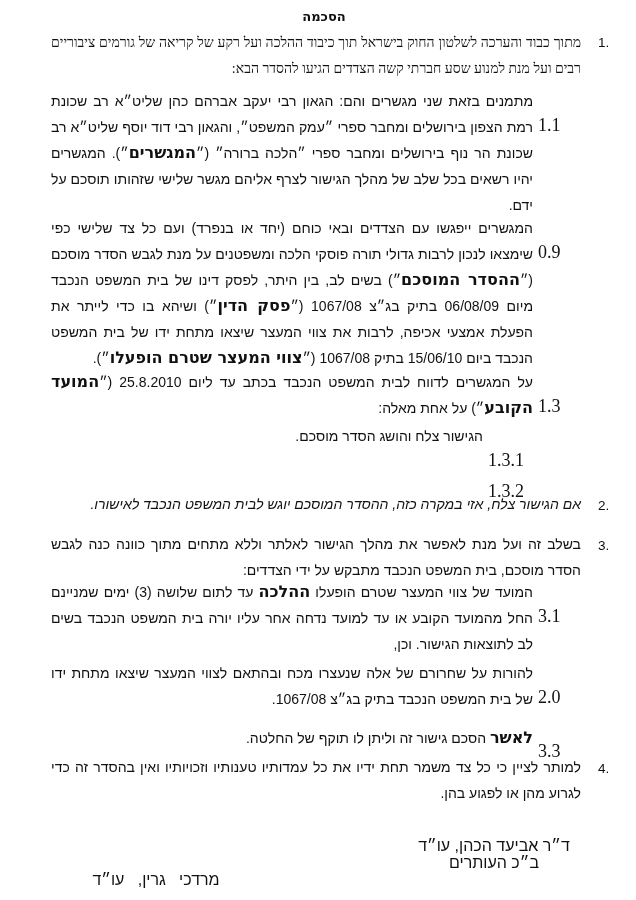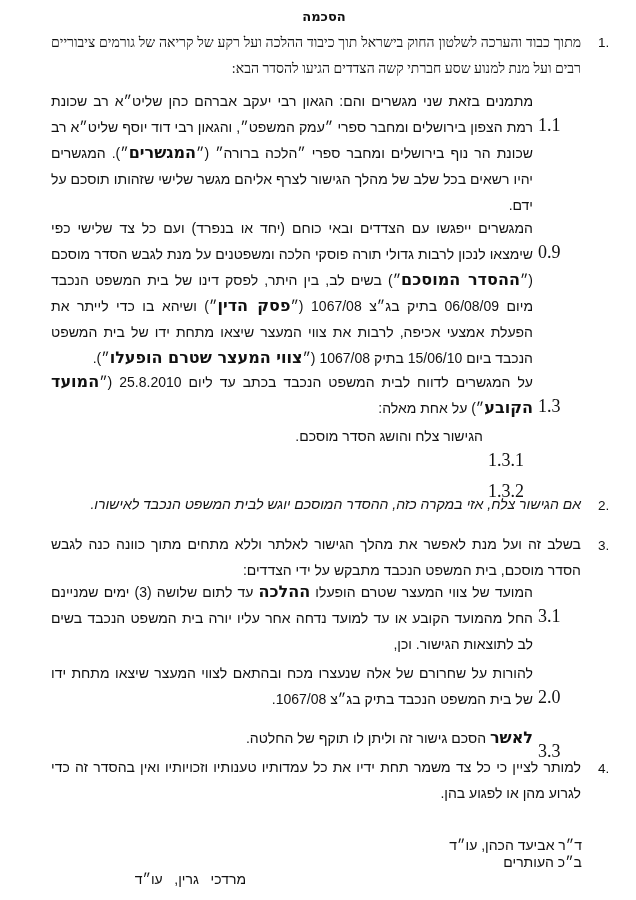--- a/index.html
+++ b/index.html
@@ -7,21 +7,21 @@
          font-family: "Liberation Serif", "DejaVu Serif", serif; color: #111; }
   .page { position: absolute; left: 6px; top: 0; width: 636px; height: 900px; padding-left: 40px; }
   .title { position: absolute; top: 9px; left: 0; width: 636px; text-align: center;
            font-family: "DejaVu Sans", sans-serif; font-weight: bold; font-size: 13px; }
   .num { position: absolute; font-family: "Liberation Sans", sans-serif; font-size: 13.5px; direction: ltr; }
   .subnum { position: absolute; font-family: Liberation Serif, serif; font-size: 18px; direction: ltr; margin-top: 20px; }
   .para { position: absolute; direction: rtl; text-align: justify; text-align-last: right;
           font-family: "Liberation Sans", sans-serif; font-size: 14px; line-height: 26px; }
   .para b { font-family: "DejaVu Sans", sans-serif; font-size: 16px; }
   .sig { position: absolute; direction: rtl; font-family: "Liberation Sans", sans-serif;
-         font-size: 14px; line-height: 17px; text-align: right; }
+         font-size: 16px; line-height: 17px; text-align: center; }
 </style>
 </head>
 <body>
 
 <div class="page">
 
   <div class="title">הסכמה</div>
 
   <div class="num" style="top:35px; left:592px;">1.</div>
   <div class="para" style="top:30px; left:45px; width:530px;font-family:Liberation Serif, serif;">מתוך כבוד והערכה לשלטון החוק בישראל תוך כיבוד ההלכה ועל רקע של קריאה של גורמים ציבוריים רבים ועל מנת למנוע שסע חברתי קשה הצדדים הגיעו להסדר הבא:</div>

